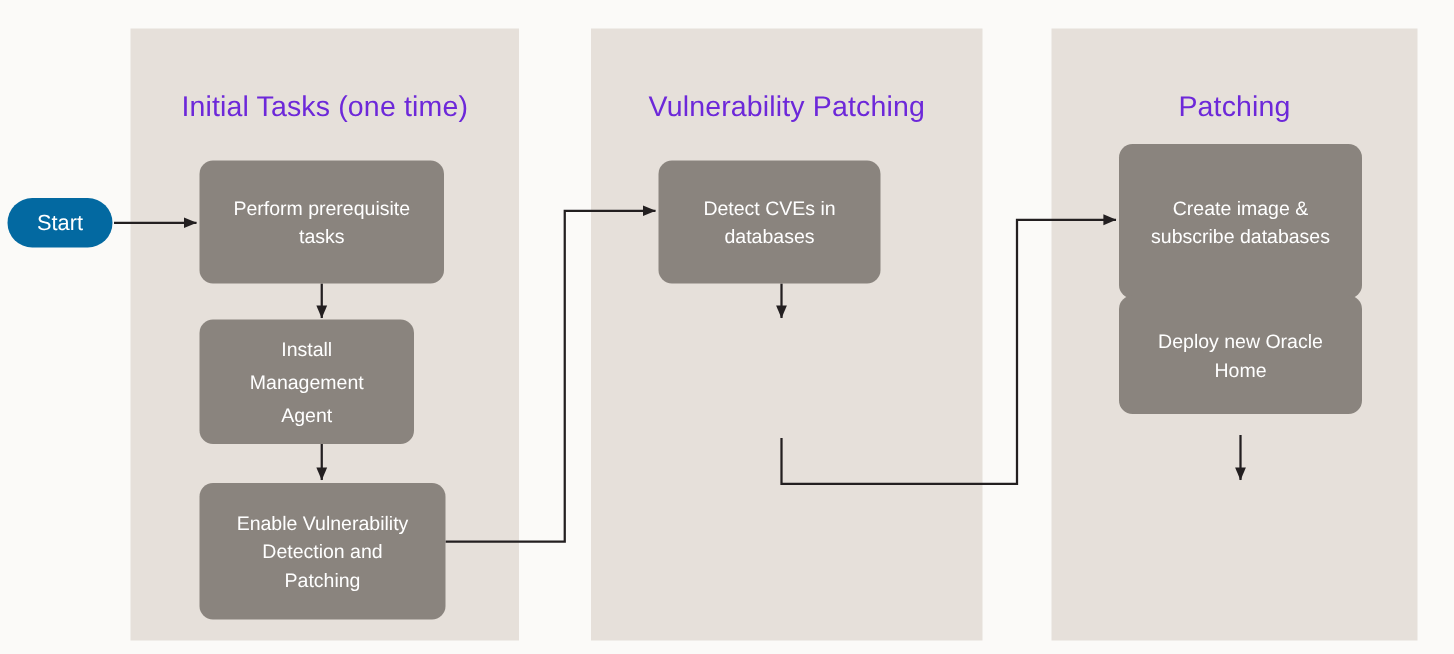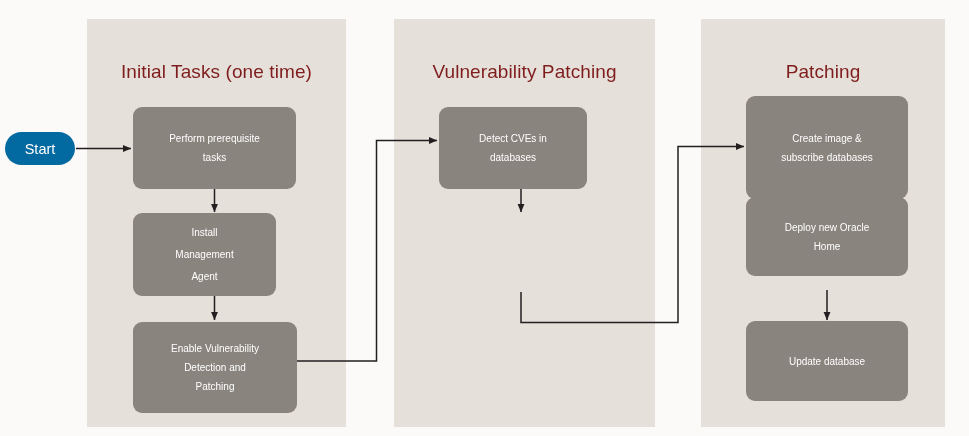--- a/index.html
+++ b/index.html
@@ -17,32 +17,32 @@
   }
   .panel {
     position: absolute;
     background: #e6e0da;
   }
   .panel-title {
     position: absolute;
     left: 0;
     right: 0;
     text-align: center;
-    color: #7f1d1d;
+    color: #6d28d9;
     font-size: 19px;
     font-weight: 400;
     letter-spacing: 0.1px;
     white-space: pre;
   }
   .node {
     position: absolute;
     background: #8a847e;
     border-radius: 9px;
     color: #ffffff;
-    font-size: 10px;
+    font-size: 13px;
     line-height: 19px;
     display: flex;
     align-items: center;
     justify-content: center;
     text-align: center;
     box-sizing: border-box;
     padding: 4px 8px;
     white-space: pre-line;
   }
   .node.wide-lines { line-height: 22px; }
@@ -126,15 +126,14 @@
   <div class="node" style="left:439px; top:107px; width:148px; height:82px;">Detect CVEs in
 databases</div>
 
 
   <div class="node" style="left:746px; top:96px; width:162px; height:103px;">Create image  &amp;
 subscribe databases</div>
 
   <div class="node" style="left:746px; top:197px; width:162px; height:79px;">Deploy new Oracle
 Home</div>
 
-  <div class="node" style="left:746px; top:321px; width:162px; height:80px;">Update database</div>
 
 </div>
 
 </body></html>

